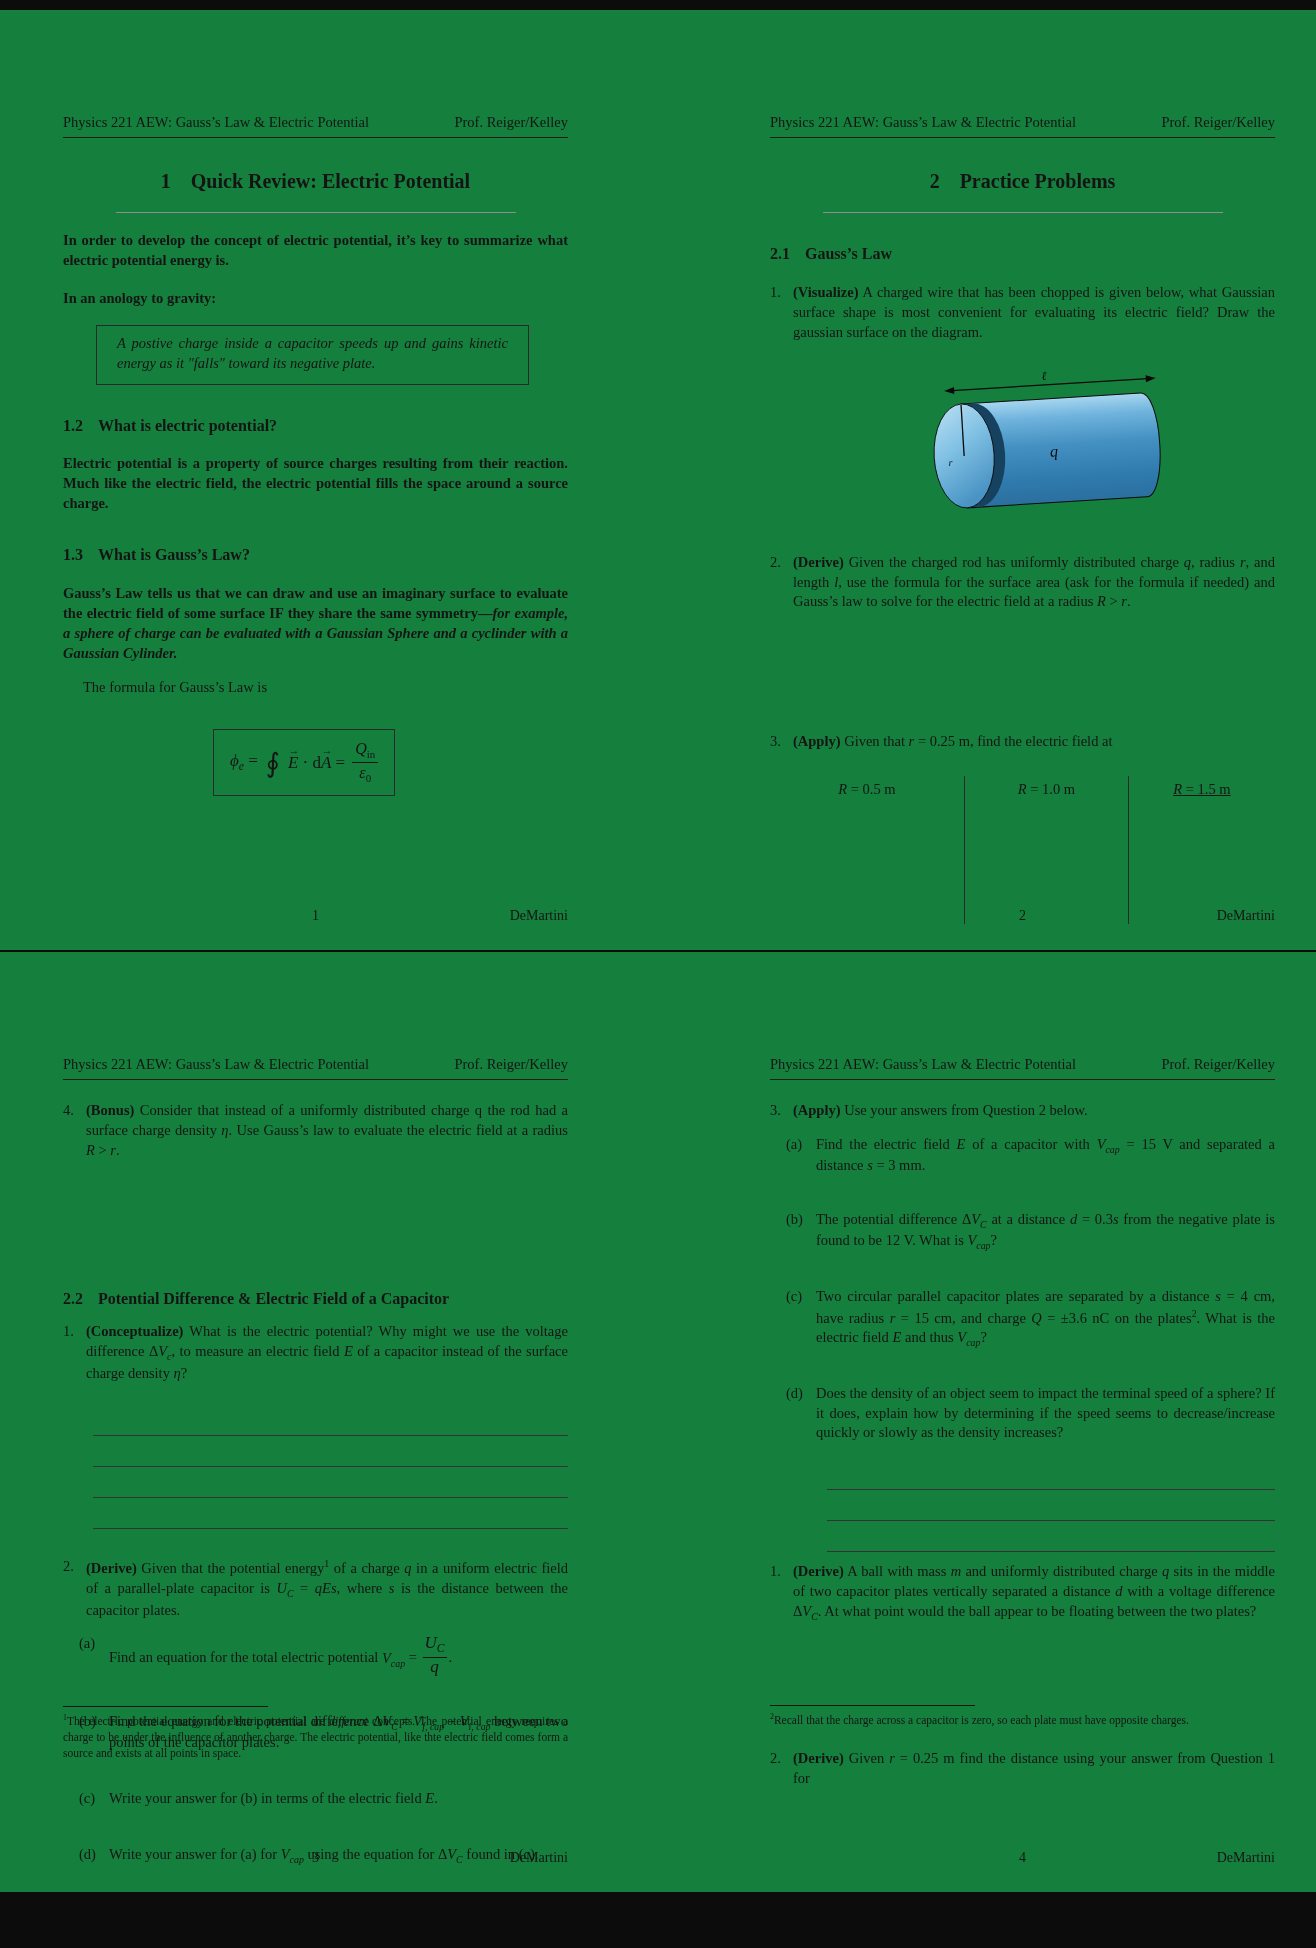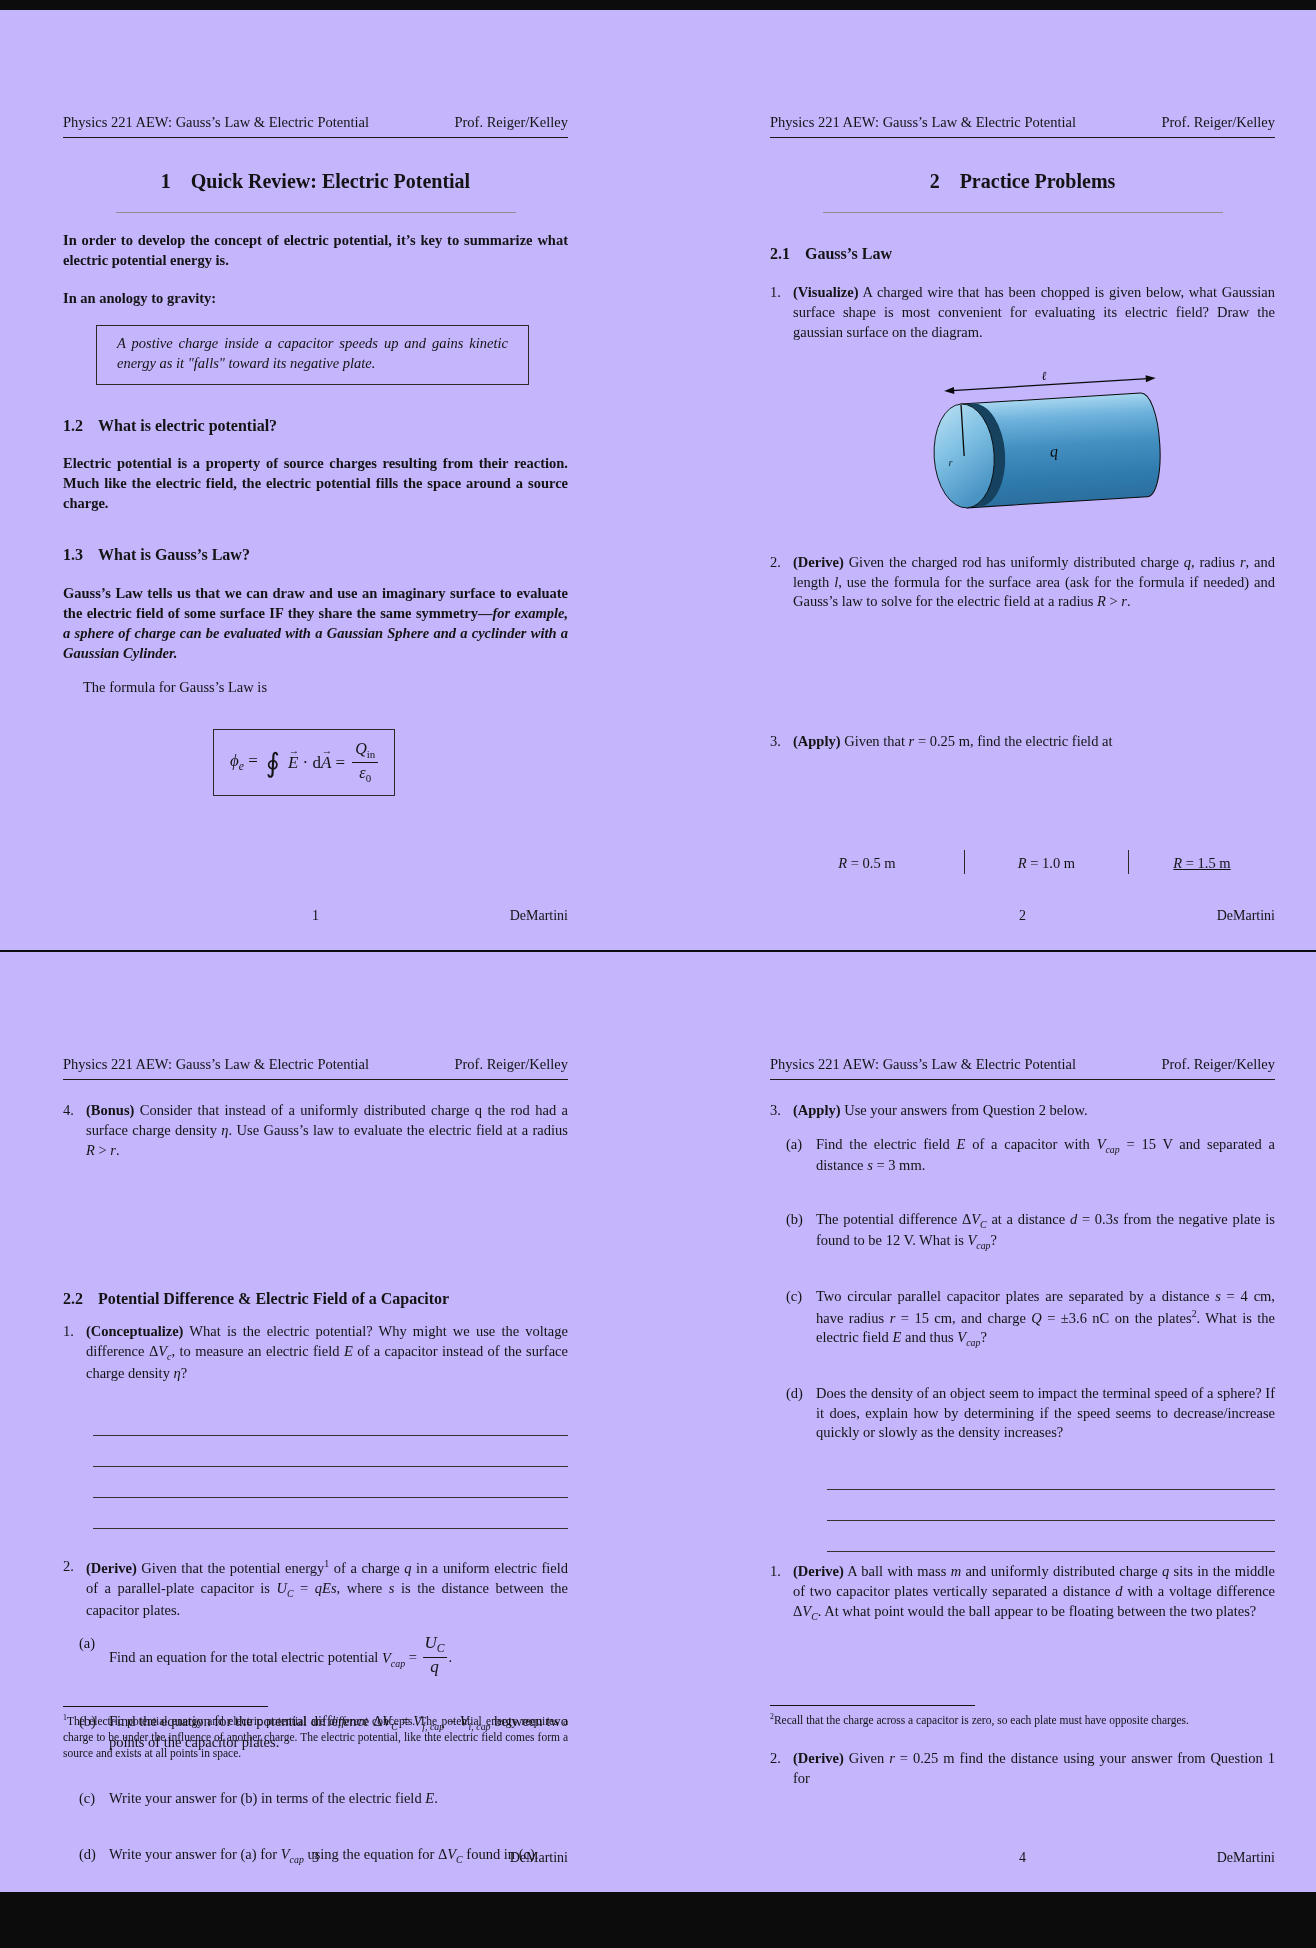--- a/index.html
+++ b/index.html
@@ -1,18 +1,18 @@
 <!DOCTYPE html>
 <html><head>
 <meta charset="utf-8">
 <style>
   html,body{margin:0;padding:0;background:#0c0c0c;}
   .canvas{position:relative;width:1316px;height:1948px;background:#0c0c0c;overflow:hidden;
           font-family:"Liberation Serif","DejaVu Serif",serif;color:#141414;}
-  .page{position:absolute;width:658px;height:940px;background:#c4b5fd;}
+  .page{position:absolute;width:658px;height:940px;background:#15803d;}
   #page1{left:0;top:10px}#page2{left:658px;top:10px}
   #page3{left:0;top:952px}#page4{left:658px;top:952px}
   .content{position:absolute;top:0;left:63px;width:505px;height:940px;font-size:14.5px;line-height:1.37;}
   .page-right .content{left:112px;}
   .hdr{display:flex;justify-content:space-between;margin-top:103px;padding-bottom:4px;
        border-bottom:1.2px solid #1b1b1b;font-size:14.5px;}
   .doc-title{margin-top:30px;text-align:center;font-size:20px;font-weight:bold;}
   .doc-title .tnum{margin-right:20px;}
   .trule{width:400px;border:none;border-top:1.2px solid #8f8f8f;margin:17px auto 0;}
   .subsec{margin-top:30px;font-size:16px;font-weight:bold;}
@@ -29,21 +29,21 @@
   .ffrac .fd{display:block;padding-top:1px;}
   .qitem{display:flex;margin-top:18px;}
   .qnum{width:23px;flex:none;}
   .qbody{flex:1;text-align:justify;}
   .subitem{display:flex;margin:36px 0 0 16px;}
   .subnum{width:30px;flex:none;}
   .mt14{margin-top:14px;}.mt21{margin-top:21px;}.mt28{margin-top:28px;}
   .mt42{margin-top:42px;}.mt120{margin-top:120px;}.mt128{margin-top:128px;}
   .mt12{margin-top:12px;}.mt10{margin-top:10px;}.mt126{margin-top:126px;}.mt34{margin-top:34px;}
   .fig{margin:28px 0 0 150px;width:250px;height:140px;}
-  .cols{display:flex;margin-top:36px;height:148px;align-items:center;}
+  .cols{display:flex;margin-top:24px;height:148px;}
   .col{padding-top:4px;text-align:center;}
   .c1{width:194px;}
   .c2{width:163px;border-left:1.1px solid #2a2a2a;}
   .c3{flex:1;border-left:1.1px solid #2a2a2a;text-decoration:underline;}
   .anslines{margin-top:22px;}
   .anslines.p4{margin-top:16px;}
   .ansline{height:30px;border-bottom:1.1px solid #333;}
   .ml30 .ansline{margin-left:30px;}
   .ml57 .ansline{margin-left:57px;}
   .footnote{position:absolute;left:0;width:505px;font-size:11.5px;line-height:1.42;text-align:justify;}

